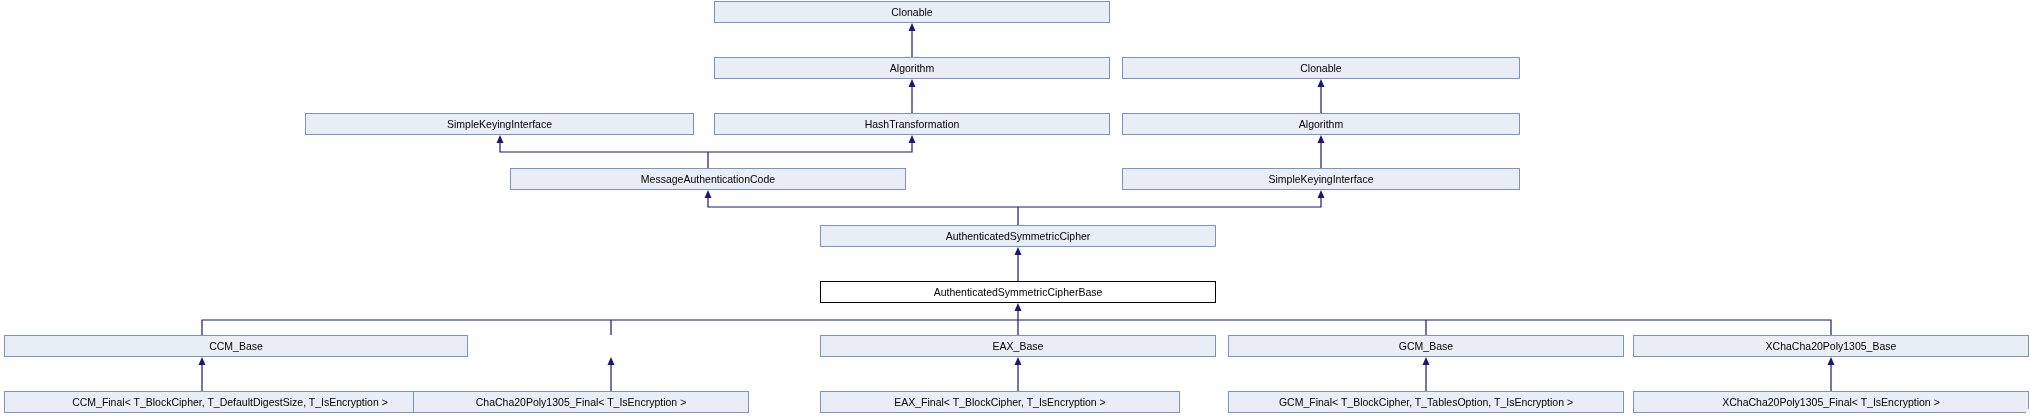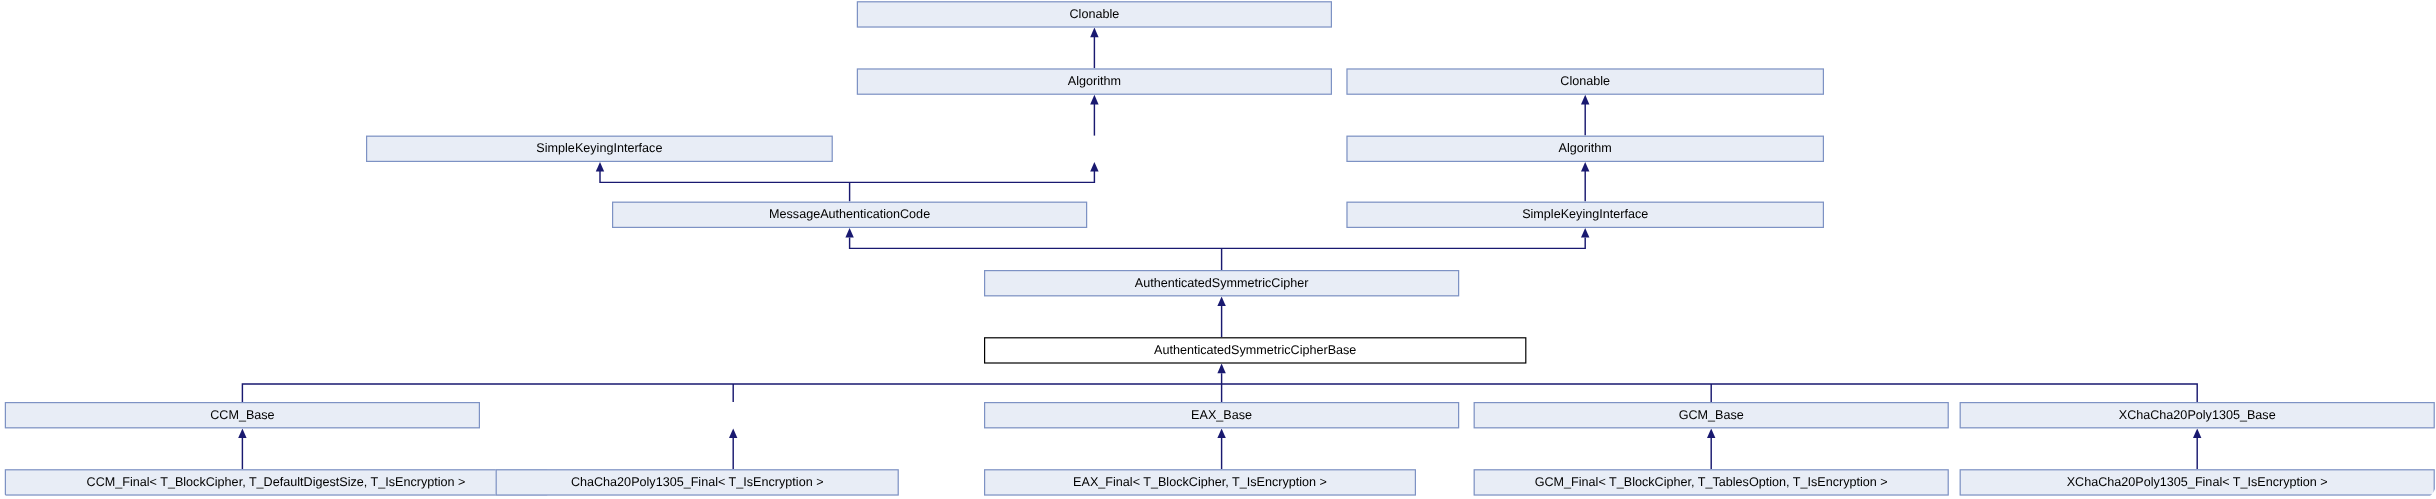--- a/index.html
+++ b/index.html
@@ -113,30 +113,31 @@
       <polygon class="arrowhead" points="1831,357 1827.5,365 1834.5,365"></polygon>
     </g>
   </svg>
 
   <div class="node" style="left:714px;top:1px;width:396px">Clonable</div>
 
   <div class="node" style="left:714px;top:57px;width:396px">Algorithm</div>
   <div class="node" style="left:1122px;top:57px;width:398px">Clonable</div>
 
   <div class="node" style="left:305px;top:113px;width:389px">SimpleKeyingInterface</div>
+  <div class="node" style="left:714px;top:113px;width:396px">HashTransformation</div>
   <div class="node" style="left:1122px;top:113px;width:398px">Algorithm</div>
 
   <div class="node" style="left:510px;top:168px;width:396px">MessageAuthenticationCode</div>
   <div class="node" style="left:1122px;top:168px;width:398px">SimpleKeyingInterface</div>
 
   <div class="node" style="left:820px;top:225px;width:396px">AuthenticatedSymmetricCipher</div>
 
-  <div class="node current" style="left:820px;top:281px;width:452px">AuthenticatedSymmetricCipherBase</div>
+  <div class="node current" style="left:820px;top:281px;width:396px">AuthenticatedSymmetricCipherBase</div>
 
-  <div class="node" style="left:4px;top:335px;width:396px">CCM_Base</div>
+  <div class="node" style="left:4px;top:335px;width:464px">CCM_Base</div>
   <div class="node" style="left:820px;top:335px;width:396px">EAX_Base</div>
   <div class="node" style="left:1228px;top:335px;width:396px">GCM_Base</div>
   <div class="node" style="left:1633px;top:335px;width:396px">XChaCha20Poly1305_Base</div>
 
   <div class="node" style="left:4px;top:391px;width:452px">CCM_Final&lt; T_BlockCipher, T_DefaultDigestSize, T_IsEncryption &gt;</div>
   <div class="node" style="left:413px;top:391px;width:336px">ChaCha20Poly1305_Final&lt; T_IsEncryption &gt;</div>
   <div class="node" style="left:820px;top:391px;width:360px">EAX_Final&lt; T_BlockCipher, T_IsEncryption &gt;</div>
   <div class="node" style="left:1228px;top:391px;width:396px">GCM_Final&lt; T_BlockCipher, T_TablesOption, T_IsEncryption &gt;</div>
   <div class="node" style="left:1633px;top:391px;width:396px">XChaCha20Poly1305_Final&lt; T_IsEncryption &gt;</div>
 

